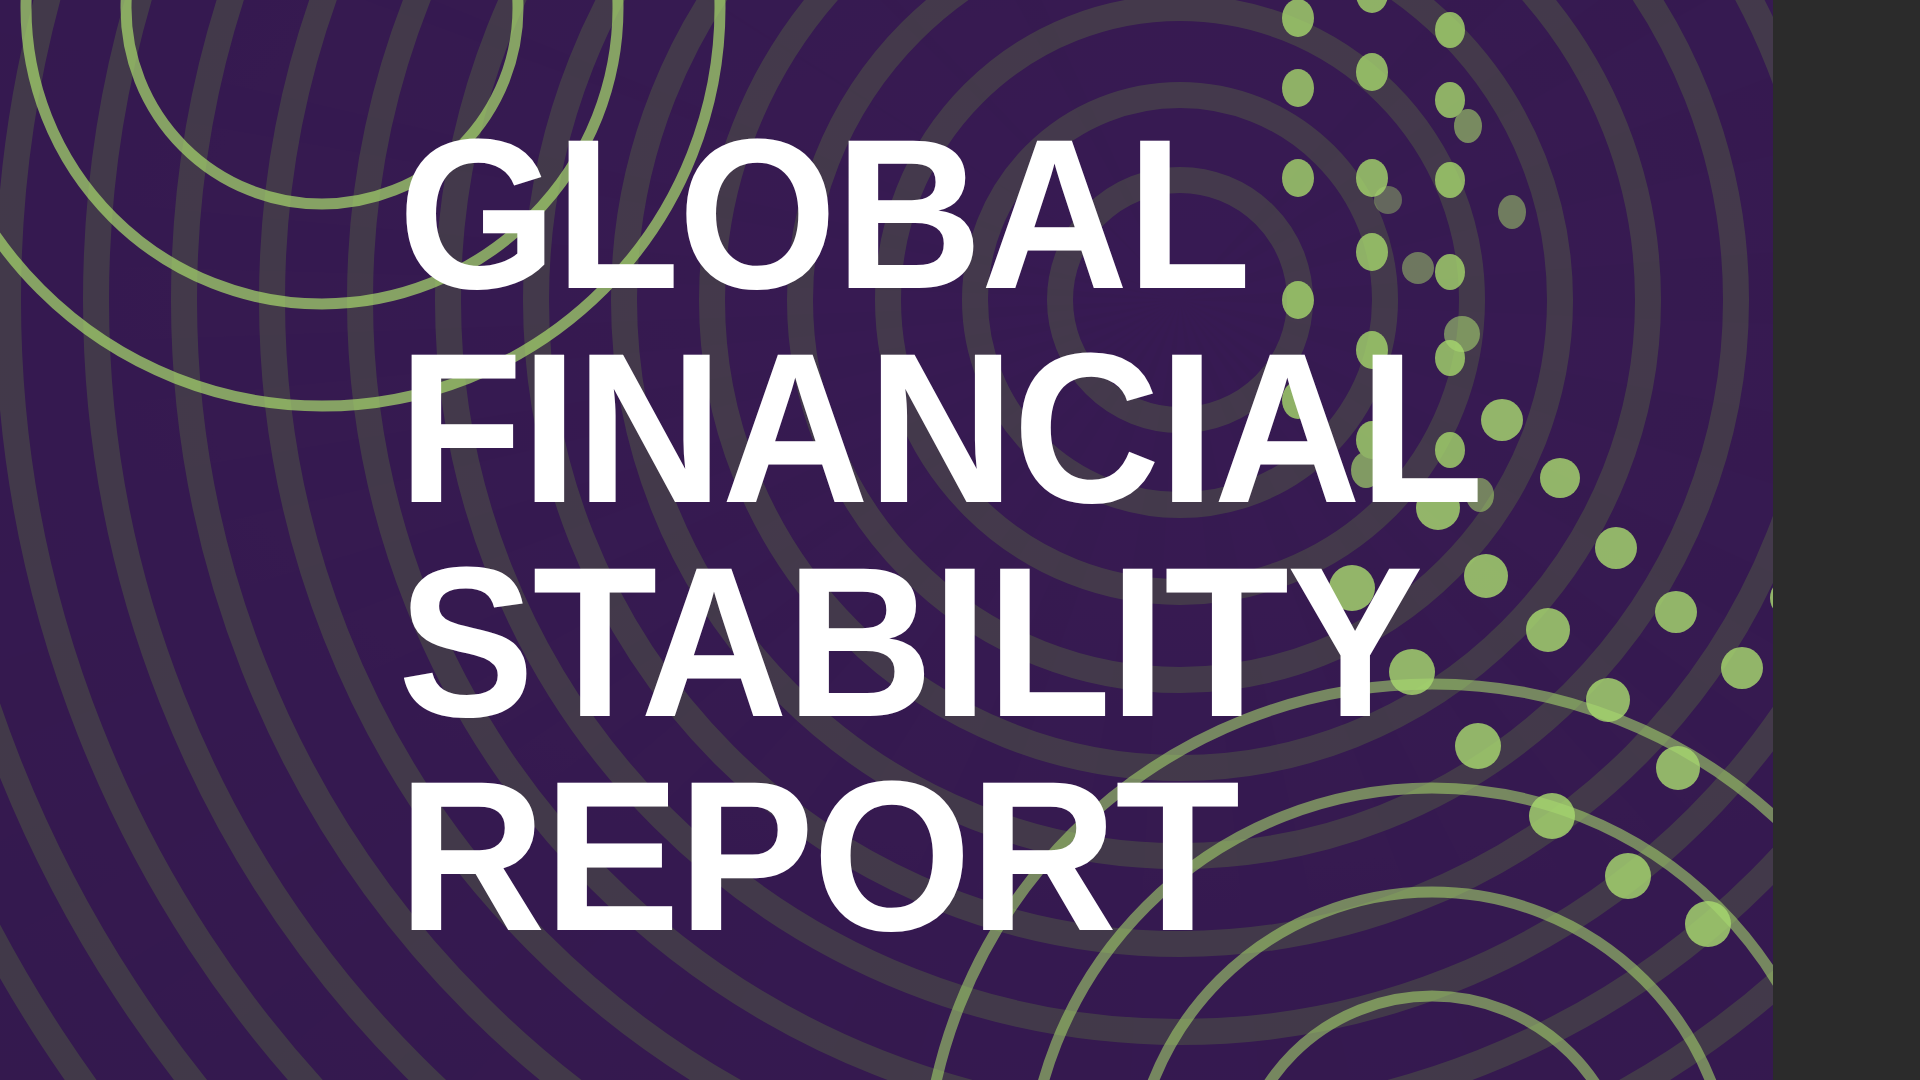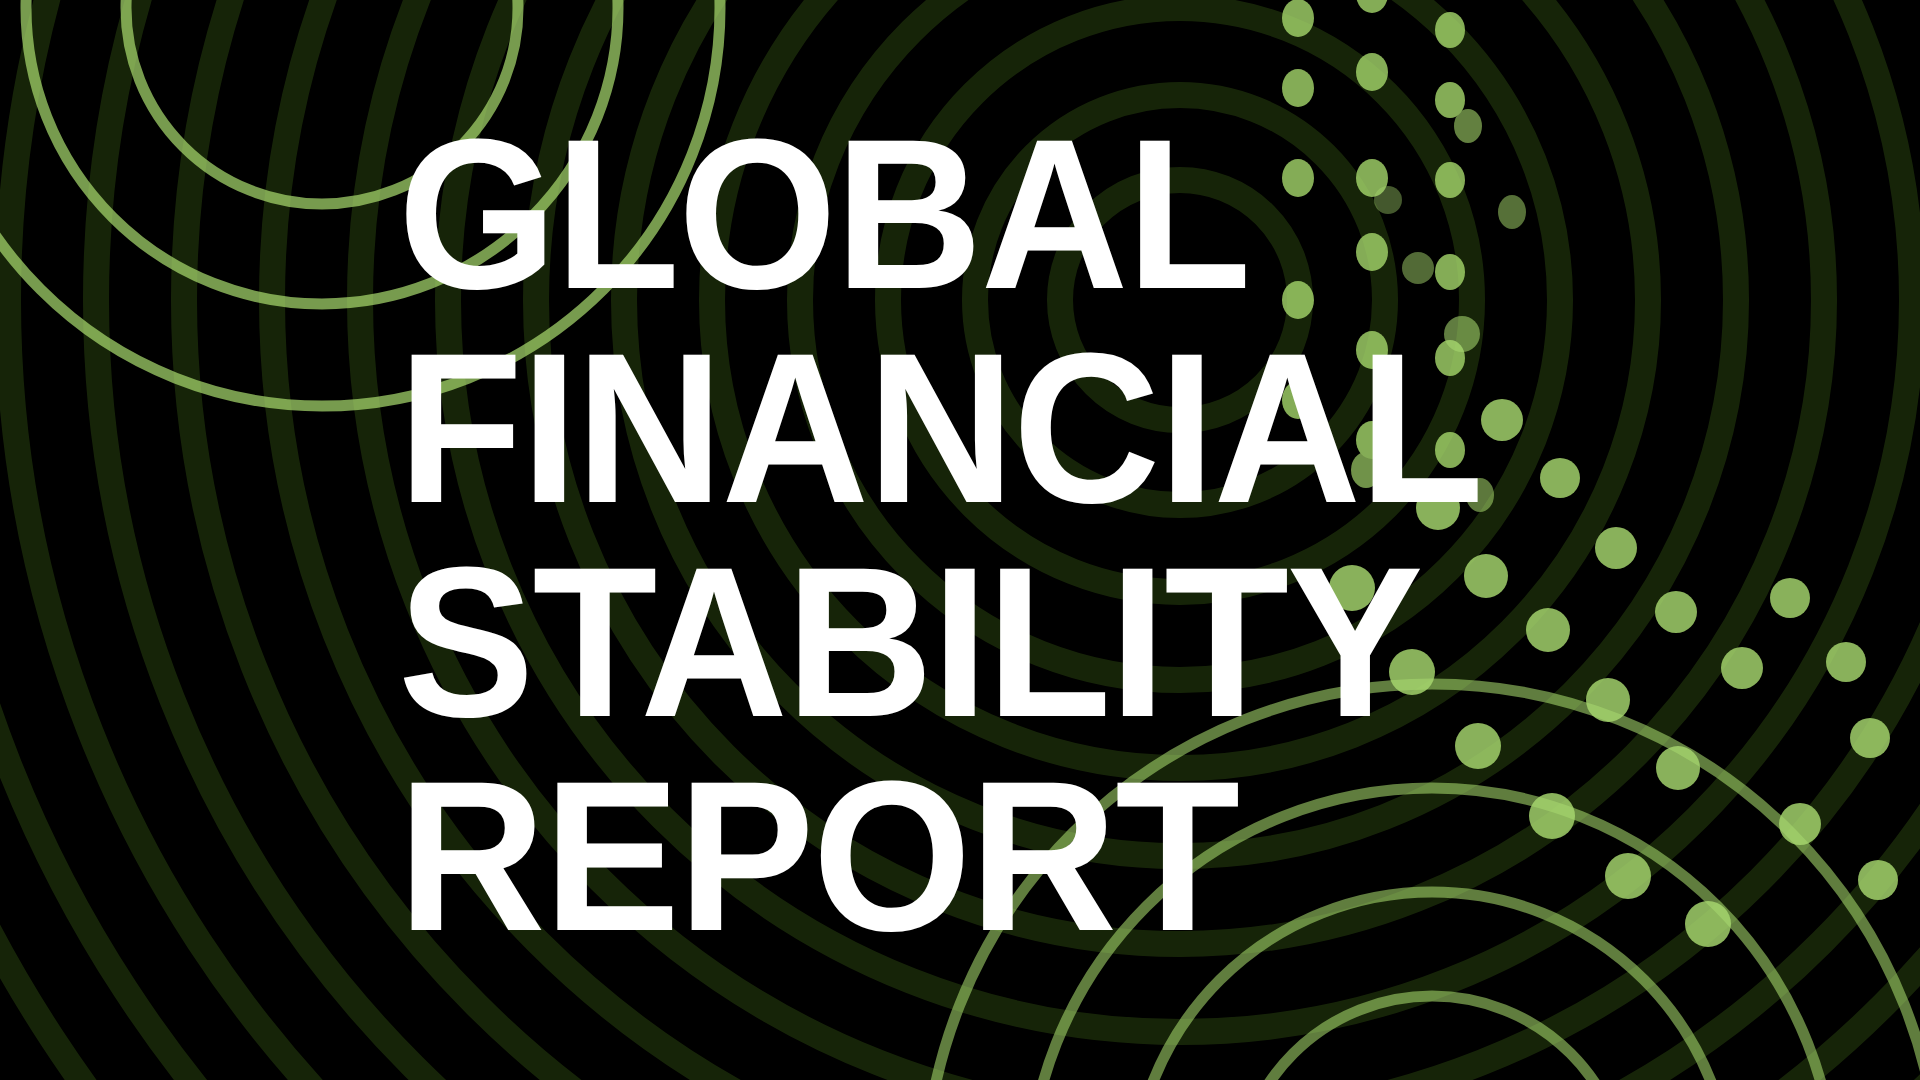--- a/index.html
+++ b/index.html
@@ -3,24 +3,24 @@
 <meta charset="utf-8">
 <title>Global Financial Stability Report Cover</title>
 <style>
   html, body {
     margin: 0;
     padding: 0;
     background: #2b2b2b;
   }
   #cover {
     position: relative;
-    width: 1920px;
+    width: 1773px;
     height: 1080px;
     overflow: hidden;
-    background: #000000;
+    background: #4c1d95;
     font-family: "Liberation Sans", "DejaVu Sans", sans-serif;
   }
 
   
   .layer {
     position: absolute;
     inset: 0;
     width: 1920px;
     height: 1080px;
     pointer-events: none;

